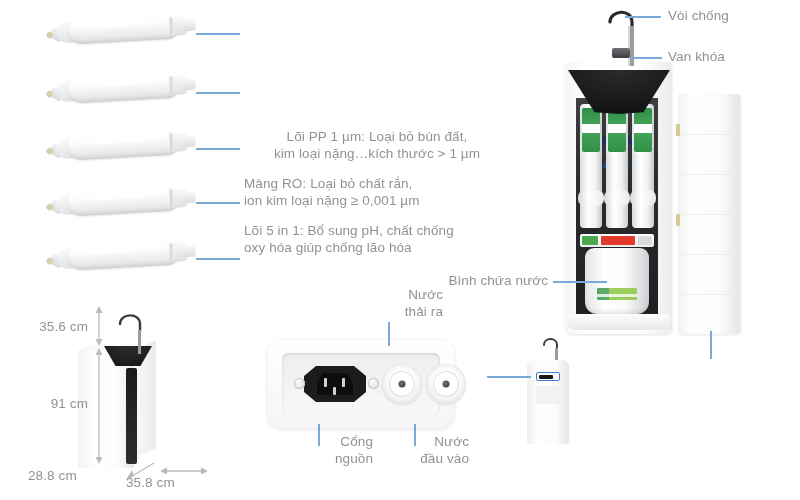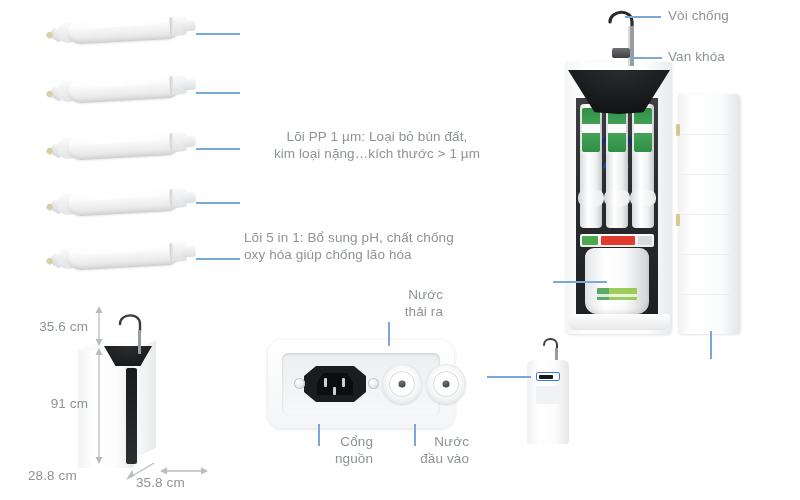--- a/index.html
+++ b/index.html
@@ -285,31 +285,33 @@
 
   <div class="cart" style="left:46px; top:186px; transform:rotate(-3.2deg);">
     <div class="nozL"></div>
     <div class="capL"></div>
     <div class="body"></div>
     <div class="ring"></div>
     <div class="capR"></div>
     <div class="nozR"></div>
   </div>
   <div class="line h" style="left:196px; top:202px; width:44px;"></div>
+  <div class="lbl" style="left:244px; top:175px; width:260px;">Màng RO: Loại bỏ chất rắn,
+ion kim loại nặng ≥ 0,001 µm</div>
 
   <div class="cart" style="left:46px; top:240px; transform:rotate(-3.2deg);">
     <div class="nozL"></div>
     <div class="capL"></div>
     <div class="body"></div>
     <div class="ring"></div>
     <div class="capR"></div>
     <div class="nozR"></div>
   </div>
   <div class="line h" style="left:196px; top:258px; width:44px;"></div>
-  <div class="lbl" style="left:244px; top:222px; width:266px;margin-top:7px;">Lõi 5 in 1: Bổ sung pH, chất chống
+  <div class="lbl" style="left:244px; top:222px; width:266px;">Lõi 5 in 1: Bổ sung pH, chất chống
 oxy hóa giúp chống lão hóa</div>
 
   <div id="cabinet">
     <div id="cabBody"></div>
 
     <div id="cabInterior">
       <svg id="tubes" viewBox="0 0 82 120">
         <path d="M41 4 L41 16" stroke="#2b2c2e" stroke-width="6" fill="none"></path>
         <circle cx="41" cy="20" r="6" fill="#1a1b1c"></circle>
         <path d="M38 24 C30 44, 20 54, 12 68" stroke="#12306e" stroke-width="3" fill="none"></path>
@@ -370,20 +372,21 @@
   </svg>
   <div id="valve"></div>
 
   <div class="line h" style="left:625px; top:16px; width:36px;"></div>
   <div class="lbl" style="left:668px; top:7px;">Vòi chống</div>
 
   <div class="line h" style="left:630px; top:57px; width:32px;"></div>
   <div class="lbl" style="left:668px; top:48px;">Van khóa</div>
 
   <div class="line h" style="left:553px; top:281px; width:54px;"></div>
+  <div class="lbl right" style="left:388px; top:272px; width:160px;">Bình chứa nước</div>
 
   <div class="line v" style="left:710px; top:331px; height:28px;"></div>
 
   <div id="dimUnit">
     <div class="side"></div>
     <div class="front"></div>
     <div class="topface"></div>
     <div class="blackTray"></div>
     <div class="slot"></div>
   </div>
@@ -410,21 +413,21 @@
     <line x1="30" y1="3" x2="5" y2="18" stroke="#b9bcbf" stroke-width="1.3"></line>
     <polygon points="2,20 10,16 8,10" fill="#b9bcbf"></polygon>
   </svg>
   <div class="lbl" style="left:28px; top:467px;">28.8 cm</div>
 
   <svg style="position:absolute;left:160px;top:465px;width:48px;height:12px;" viewBox="0 0 48 12">
     <line x1="4" y1="6" x2="44" y2="6" stroke="#b9bcbf" stroke-width="1.3"></line>
     <polygon points="0,6 7,2.5 7,9.5" fill="#b9bcbf"></polygon>
     <polygon points="48,6 41,2.5 41,9.5" fill="#b9bcbf"></polygon>
   </svg>
-  <div class="lbl" style="left:136px; top:474px;">35.8 cm</div>
+  <div class="lbl" style="left:126px; top:474px;">35.8 cm</div>
 
   <div id="panel">
     <div class="shell"></div>
     <div class="recess"></div>
     <div id="iec">
       <div class="trap"></div>
       <div class="pin" style="left:20px; top:12px; width:3px; height:9px;"></div>
       <div class="pin" style="left:38px; top:12px; width:3px; height:9px;"></div>
       <div class="pin" style="left:29px; top:21px; width:3px; height:8px;"></div>
     </div>

